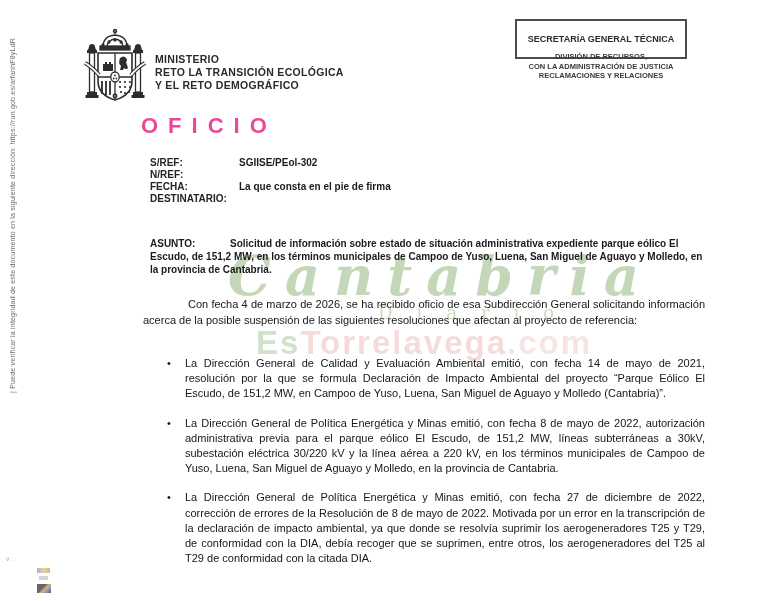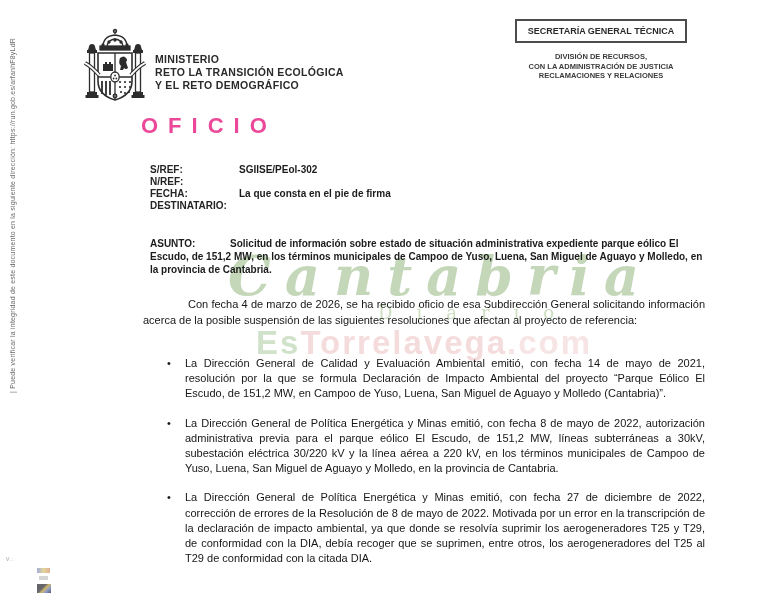--- a/index.html
+++ b/index.html
@@ -50,34 +50,34 @@
   .wm-torre .com  { color:rgba(231,178,178,0.35); }
 
   
   .coat-of-arms { position:absolute; left:84px; top:27px; width:62px; height:80px; }
   .ministry { position:absolute; left:155px; top:53px; font-size:10.5px; font-weight:bold; letter-spacing:0.3px; line-height:13px; color:#2a2a2a; }
 
   .secretariat-box {
     position:absolute; left:515px; top:19px; width:172px;
     border:2px solid #4c4c4c;
     text-align:center; font-size:9px; font-weight:bold; color:#2a2a2a;
-    padding:5px 2px;
+    padding:13px 2px;
   }
   .division {
     position:absolute; left:503px; top:52px; width:196px;
     text-align:center; font-size:7.5px; font-weight:bold; line-height:9.5px; color:#3a3a3a;
   }
 
   .doc-title {
     position:absolute; left:141px; top:113px;
     font-size:22px; font-weight:bold; letter-spacing:10px; color:#ec4899;
   }
 
   
-  .ref-block { position:absolute; left:150px; top:164px; font-size:10px; line-height:12px; }
+  .ref-block { position:absolute; left:150px; top:157px; font-size:10px; line-height:12px; }
   .ref-row { display:flex; }
   .ref-label { width:80px; font-weight:bold; color:#242424; flex:0 0 80px; }
   .ref-value { font-weight:bold; color:#1b1b1b;margin-left:9px; }
 
   .subject { position:absolute; left:150px; top:237px; width:556px; font-size:10px; line-height:13px; font-weight:bold; color:#1b1b1b; }
   .subject-label { display:inline-block; width:80px; font-weight:bold; }
 
   
   .intro {
     position:absolute; left:143px; top:297px; width:562px;

